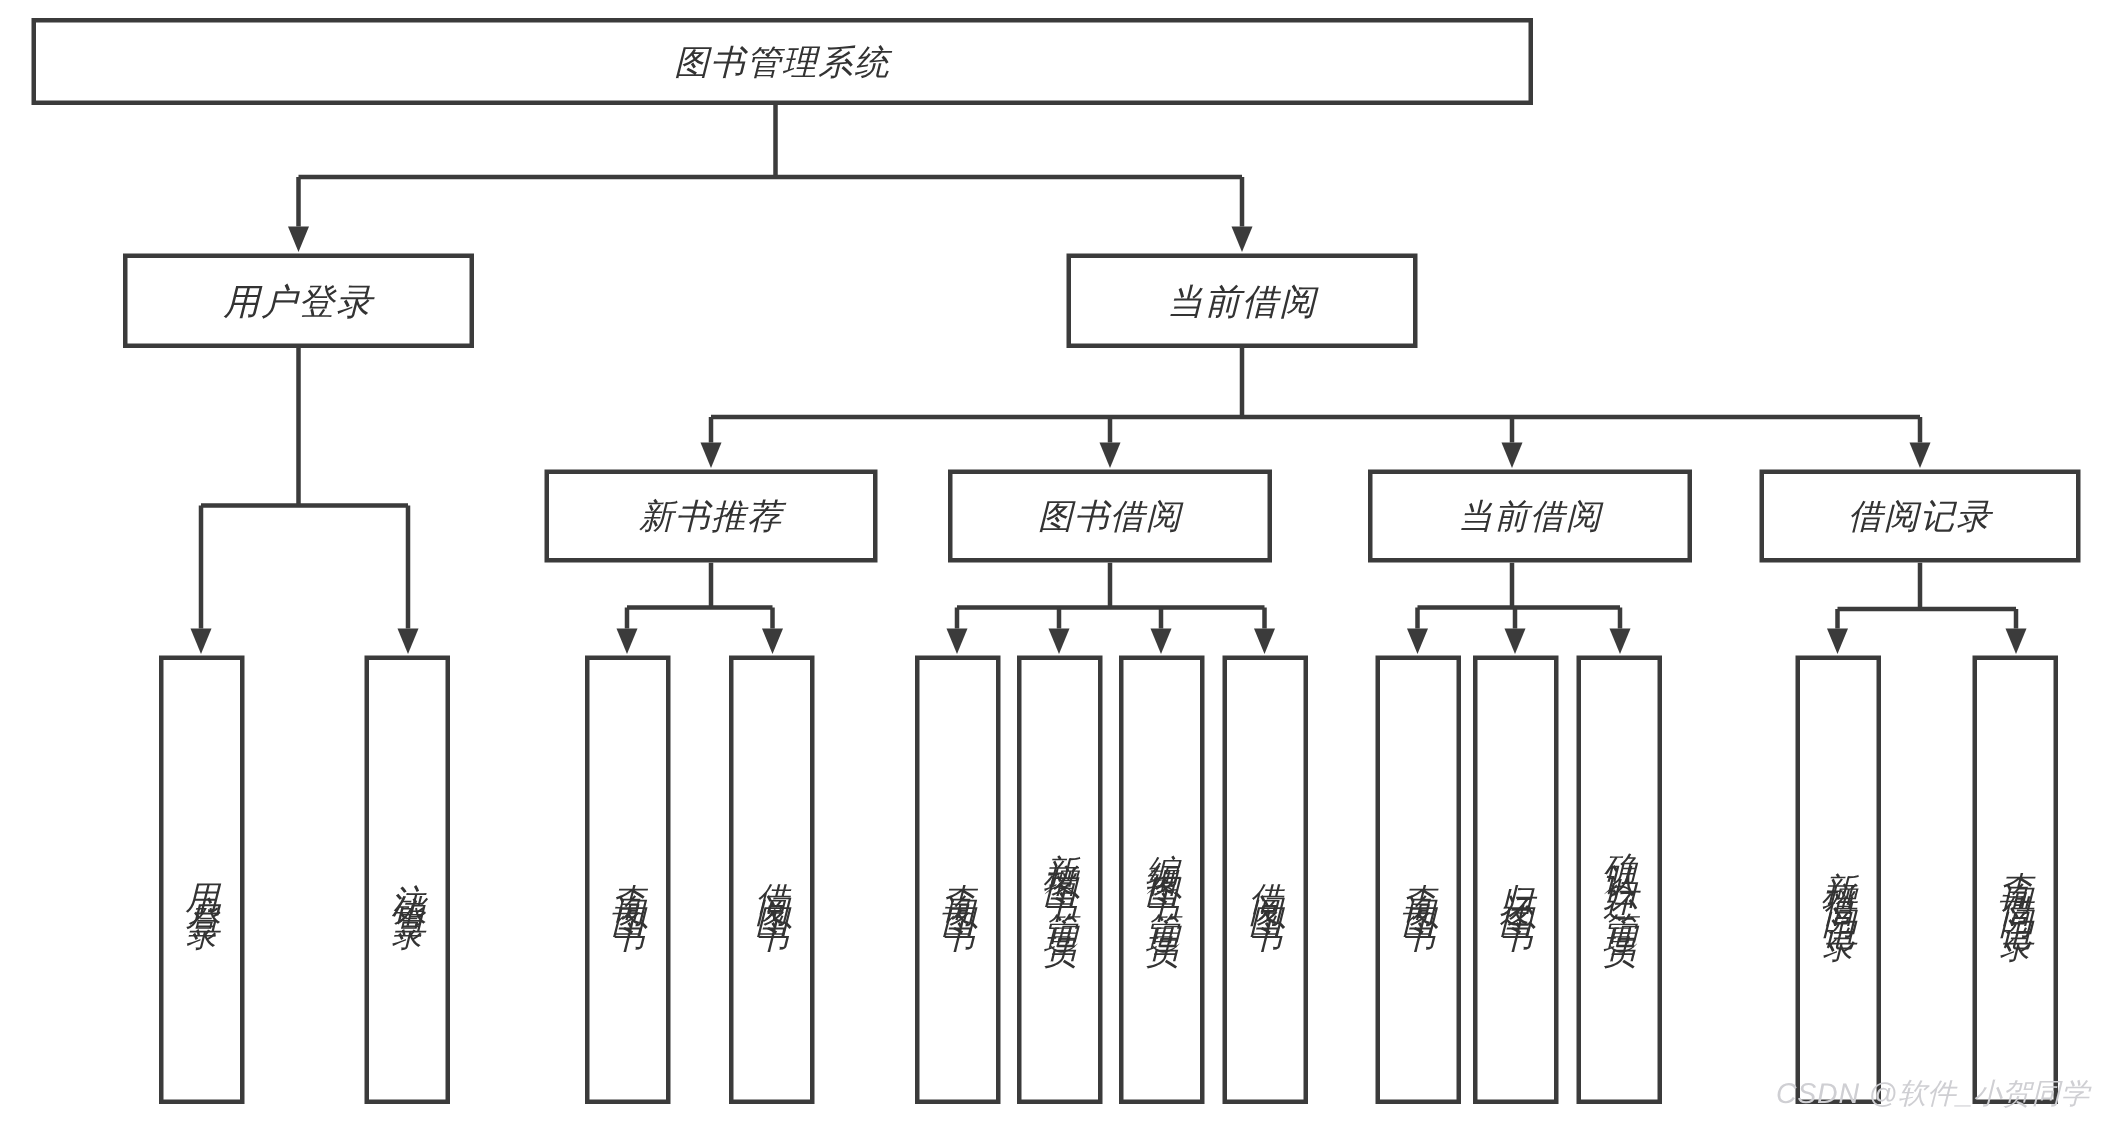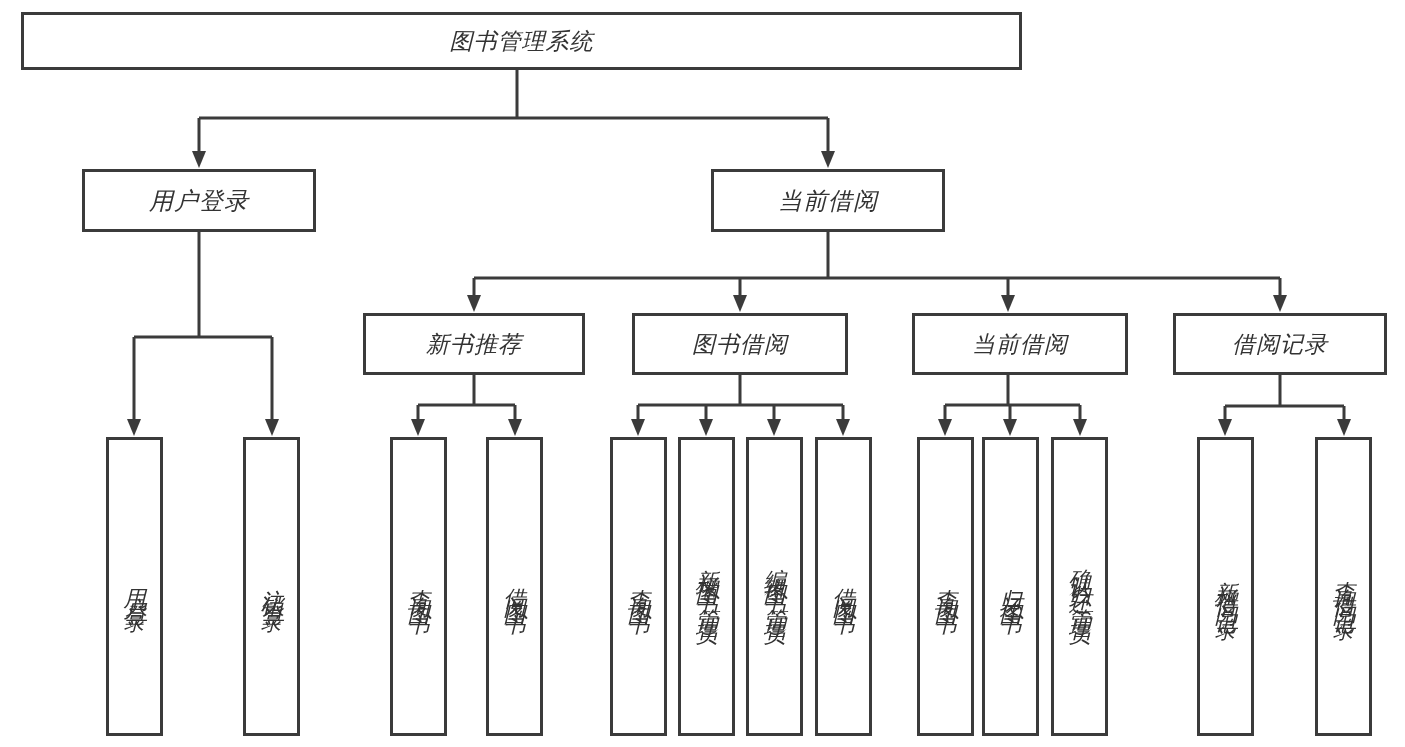--- a/index.html
+++ b/index.html
@@ -98,13 +98,14 @@
   <div class="vnode" style="left:746px;top:437px;width:57px;height:299px;">编辑图书（管理员）</div>
   <div class="vnode" style="left:815px;top:437px;width:57px;height:299px;">借阅图书</div>
 
   <div class="vnode" style="left:917px;top:437px;width:57px;height:299px;">查询图书</div>
   <div class="vnode" style="left:982px;top:437px;width:57px;height:299px;">归还图书</div>
   <div class="vnode" style="left:1051px;top:437px;width:57px;height:299px;">确认归还（管理员）</div>
 
   <div class="vnode" style="left:1197px;top:437px;width:57px;height:299px;">新增借阅记录</div>
   <div class="vnode" style="left:1315px;top:437px;width:57px;height:299px;">查询借阅记录</div>
 
+  <div class="watermark">CSDN @软件_小贺同学</div>
 </div>
 
 </body></html>

